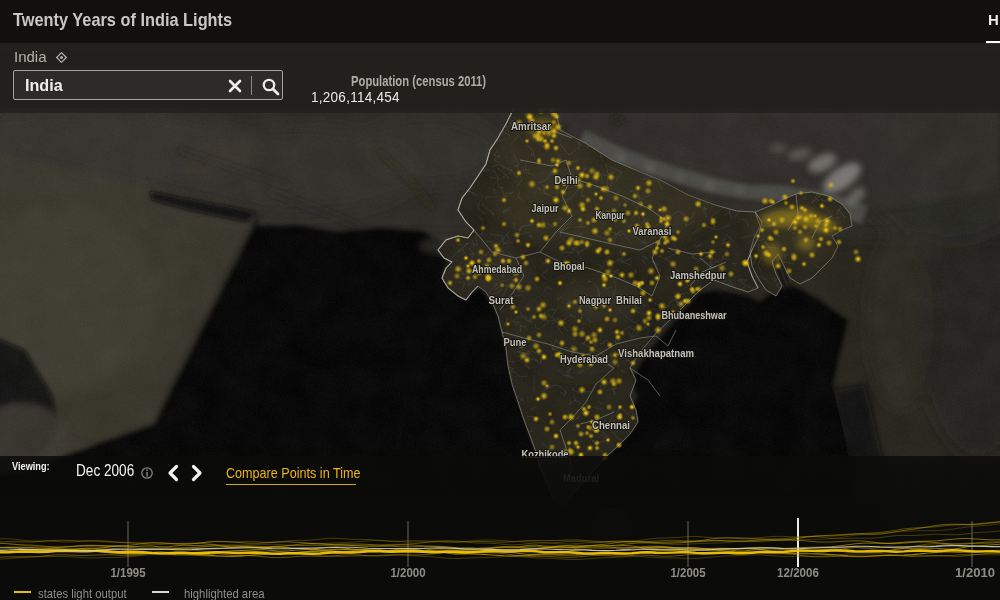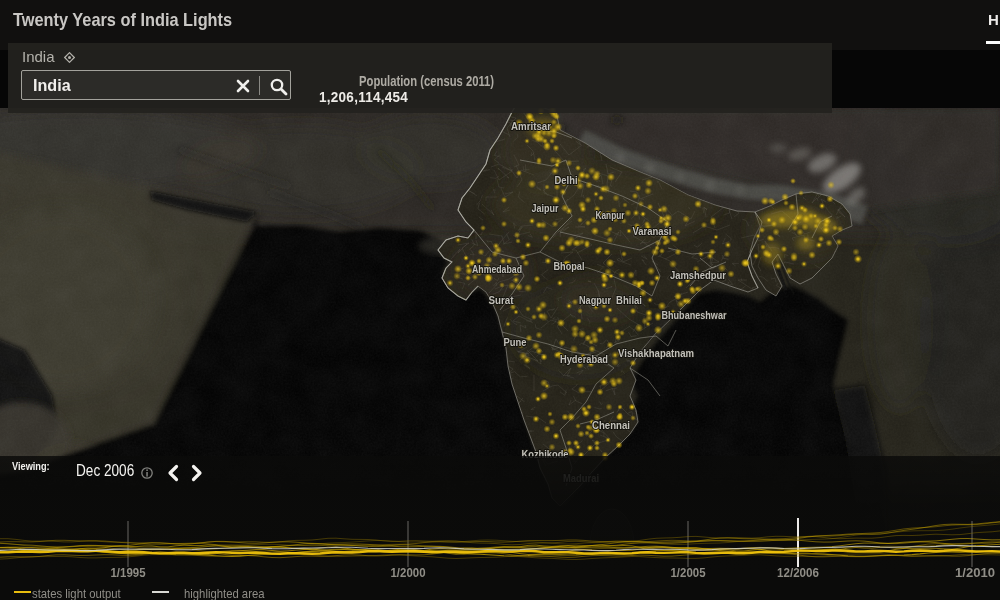--- a/index.html
+++ b/index.html
@@ -5,29 +5,29 @@
   font-family:"Liberation Sans", sans-serif; }
 #stage { position:relative; width:1000px; height:600px; overflow:hidden; }
 svg text { font-family:"Liberation Sans", sans-serif; }
 #hdr { position:absolute; left:0; top:0; width:1000px; height:50px;
   background:rgba(18,17,16,0.96); }
 #hdr h1 { position:absolute; left:13px; top:9px; font-size:19px; font-weight:bold;
   color:#c9c7c4; }
 #help { position:absolute; left:988px; top:11px; color:#eceae8; font-weight:bold;
   font-size:15px; letter-spacing:1.5px; }
 #helpbar { position:absolute; left:986px; top:41px; width:14px; height:3px; background:#fcfcfc; }
-#panel { position:absolute; left:8px; top:43px; width:824px; height:70px;
+#panel { position:absolute; left:0; top:43px; width:1000px; height:70px;
   background:rgba(35,34,31,0.94); }
 #plabel { position:absolute; left:14px; top:5px; font-size:15px; color:#b4b2ac; }
 #sbox { position:absolute; left:13px; top:27px; width:270px; height:30px;
   background:#2c2b28; border:1px solid #a3a29c; border-radius:2px; }
 #sboxtxt { position:absolute; left:11px; top:5px; font-size:17px; font-weight:bold; color:#f1efec; }
 #sdiv { position:absolute; left:237px; top:5px; width:1px; height:19px; background:#8a8984; }
 #pop1 { position:absolute; left:311px; top:29px; font-size:15px; font-weight:bold; color:#aeaba4;padding-left:40px; }
-#pop2 { position:absolute; left:311px; top:45px; font-size:15px; font-weight:bold; color:#edebe7; letter-spacing:0.3px; }
+#pop2 { position:absolute; left:311px; top:45px; font-size:15px; font-weight:normal; color:#edebe7; letter-spacing:0.3px; }
 #bot { position:absolute; left:0; top:456px; width:1000px; height:144px;
   background:linear-gradient(to bottom, rgba(11,11,10,0.84) 0px, rgba(11,11,10,0.955) 48px,
    rgba(11,11,10,0.975) 95px, #0b0b0a 115px); }
 #viewing { position:absolute; left:12px; top:461px; font-size:10px; font-weight:bold; color:#f2f1ee; }
 #dec { position:absolute; left:76px; top:462px; font-size:16px; font-weight:normal; color:#f6f5f2; }
 #cmp { position:absolute; left:226px; top:464px; width:130px; font-size:15px; color:#ecb613;
   border-bottom:1px solid #d8a90f; padding-bottom:3px; white-space:nowrap; }
 #legend { position:absolute; left:0px; top:585px; width:1000px; height:17px;
   font-size:13px; color:#8f8d87; }
 .lseg { position:absolute; top:6px; height:2px; }
@@ -1464,20 +1464,21 @@
 <div id="bot"></div>
 <div id="viewing"><span style="display:inline-block;transform:scaleX(0.92);transform-origin:0 50%">Viewing:</span></div>
 <div id="dec"><span style="display:inline-block;transform:scaleX(0.85);transform-origin:0 50%">Dec 2006</span></div>
 <svg width="70" height="18" viewBox="0 0 70 18" style="position:absolute;left:140px;top:464px">
   <circle cx="7" cy="9" r="5.2" fill="none" stroke="#82827e" stroke-width="1.3"></circle>
   <rect x="6.3" y="8" width="1.5" height="4.6" fill="#82827e"></rect>
   <rect x="6.3" y="5.4" width="1.5" height="1.6" fill="#82827e"></rect>
   <path d="M36.5,2.5 L30,9 L36.5,15.5" fill="none" stroke="#f4f3f0" stroke-width="3.2" stroke-linecap="round" stroke-linejoin="round"></path>
   <path d="M53.5,2.5 L60,9 L53.5,15.5" fill="none" stroke="#f4f3f0" stroke-width="3.2" stroke-linecap="round" stroke-linejoin="round"></path>
 </svg>
+<div id="cmp"><span style="display:inline-block;transform:scaleX(0.84);transform-origin:0 50%">Compare Points in Time</span></div>
 
 <svg width="1000" height="100" viewBox="0 0 1000 100" style="position:absolute;left:0;top:500px">
   <g transform="translate(0,-500)">
     <line x1="128" y1="521" x2="128" y2="567" stroke="#686763" stroke-width="1"></line>
     <line x1="408" y1="521" x2="408" y2="567" stroke="#686763" stroke-width="1"></line>
     <line x1="688" y1="521" x2="688" y2="567" stroke="#686763" stroke-width="1"></line>
     <line x1="798" y1="518" x2="798" y2="567" stroke="#eceae8" stroke-width="2"></line>
     <line x1="972" y1="521" x2="972" y2="567" stroke="#686763" stroke-width="1"></line>
     <polyline points="-8,538.9 0,538.7 8,538.7 16,539.4 24,540.4 32,541.1 40,541.1 48,541.0 56,541.4 64,541.9 72,541.9 80,541.4 88,540.9 96,541.0 104,541.7 112,542.2 120,542.2 128,542.3 136,543.1 144,544.1 152,544.7 160,544.5 168,544.0 176,543.9 184,544.0 192,543.7 200,542.8 208,541.9 216,541.6 224,541.9 232,542.0 240,541.7 248,541.4 256,541.6 264,542.2 272,542.3 280,541.8 288,540.9 296,540.4 304,540.3 312,540.0 320,539.2 328,538.3 336,538.2 344,538.8 352,539.3 360,539.4 368,539.5 376,540.0 384,540.9 392,541.5 400,541.3 408,540.8 416,540.7 424,541.0 432,541.2 440,540.9 448,540.6 456,540.9 464,541.8 472,542.7 480,543.1 488,543.2 496,543.6 504,544.4 512,544.8 520,544.5 528,543.6 536,543.1 544,543.0 552,542.9 560,542.3 568,541.5 576,541.3 584,541.7 592,542.2 600,542.0 608,541.5 616,541.2 624,541.4 632,541.3 640,540.4 648,539.2 656,538.3 664,538.0 672,537.8 680,537.3 688,536.6 696,536.4 704,537.0 712,537.7 720,537.9 728,537.6 736,537.5 744,537.8 752,538.1 760,537.7 768,536.8 776,536.3 784,536.4 792,536.8 800,536.8 808,536.5 816,536.7 824,537.5 832,538.4 840,538.7 848,538.4 856,538.1 864,538.2 872,538.2 880,537.6 888,536.5 896,535.6 904,535.4 912,535.5 920,535.2 928,534.6 936,534.2 944,534.5 952,534.8 960,534.6 968,533.7 976,532.7 984,532.2 992,531.8 1000,530.9 1008,529.5" fill="none" stroke="#8f7400" stroke-width="0.9" opacity="0.5"></polyline>
 <polyline points="-8,542.4 0,542.0 8,541.7 16,541.7 24,541.9 32,541.9 40,541.5 48,540.8 56,540.3 64,540.3 72,540.6 80,540.9 88,540.9 96,540.8 104,541.0 112,541.6 120,542.4 128,542.9 136,543.0 144,542.8 152,542.7 160,543.0 168,543.4 176,543.6 184,543.4 192,543.2 200,543.3 208,543.9 216,544.7 224,545.3 232,545.4 240,545.5 248,545.7 256,546.2 264,546.7 272,546.7 280,546.3 288,545.7 296,545.4 304,545.5 312,545.7 320,545.6 328,545.3 336,545.0 344,545.0 352,545.4 360,545.8 368,545.8 376,545.3 384,544.7 392,544.4 400,544.3 408,544.1 416,543.5 424,542.6 432,541.9 440,541.7 448,541.9 456,542.1 464,542.0 472,541.7 480,541.5 488,541.6 496,542.0 504,542.1 512,541.8 520,541.2 528,540.6 536,540.5 544,540.6 552,540.6 560,540.4 568,540.0 576,540.0 584,540.4 592,541.1 600,541.5 608,541.6 616,541.3 624,541.2 632,541.4 640,541.7 648,541.6 656,541.1 664,540.6 672,540.3 680,540.5 688,540.9 696,541.1 704,540.9 712,540.7 720,540.7 728,541.1 736,541.4 744,541.3 752,540.6 760,539.8 768,539.2 776,538.9 784,538.6 792,538.1 800,537.2 808,536.4 816,536.0 824,536.0 832,536.0 840,535.6 848,534.8 856,534.0 864,533.4 872,533.0 880,532.5 888,531.5 896,530.2 904,528.9 912,528.1 920,527.7 928,527.3 936,526.7 944,525.8 952,525.1 960,524.8 968,524.8 976,524.6 984,523.9 992,522.9 1000,522.0 1008,521.4" fill="none" stroke="#a98900" stroke-width="0.9" opacity="0.55"></polyline>
@@ -1498,17 +1499,17 @@
     <text x="128" y="77" textLength="35" lengthAdjust="spacingAndGlyphs">1/1995</text>
     <text x="408" y="77" textLength="35" lengthAdjust="spacingAndGlyphs">1/2000</text>
     <text x="688" y="77" textLength="35" lengthAdjust="spacingAndGlyphs">1/2005</text>
     <text x="798" y="77" textLength="42" lengthAdjust="spacingAndGlyphs">12/2006</text>
     <text x="975" y="77" textLength="40" lengthAdjust="spacingAndGlyphs">1/2010</text>
   </g>
 </svg>
 
 <div id="legend">
   <div class="lseg" style="left:14px;width:17px;background:#e8bd0e"></div>
-  <div style="position:absolute;left:32px;top:1px"><span style="display:inline-block;transform:scaleX(0.87);transform-origin:0 50%;white-space:nowrap">states light output</span></div>
+  <div style="position:absolute;left:38px;top:1px"><span style="display:inline-block;transform:scaleX(0.87);transform-origin:0 50%;white-space:nowrap">states light output</span></div>
   <div class="lseg" style="left:152px;width:17px;background:#d8d8d3"></div>
   <div style="position:absolute;left:184px;top:1px"><span style="display:inline-block;transform:scaleX(0.87);transform-origin:0 50%;white-space:nowrap">highlighted area</span></div>
 </div>
 </div>
 
 </body></html>

